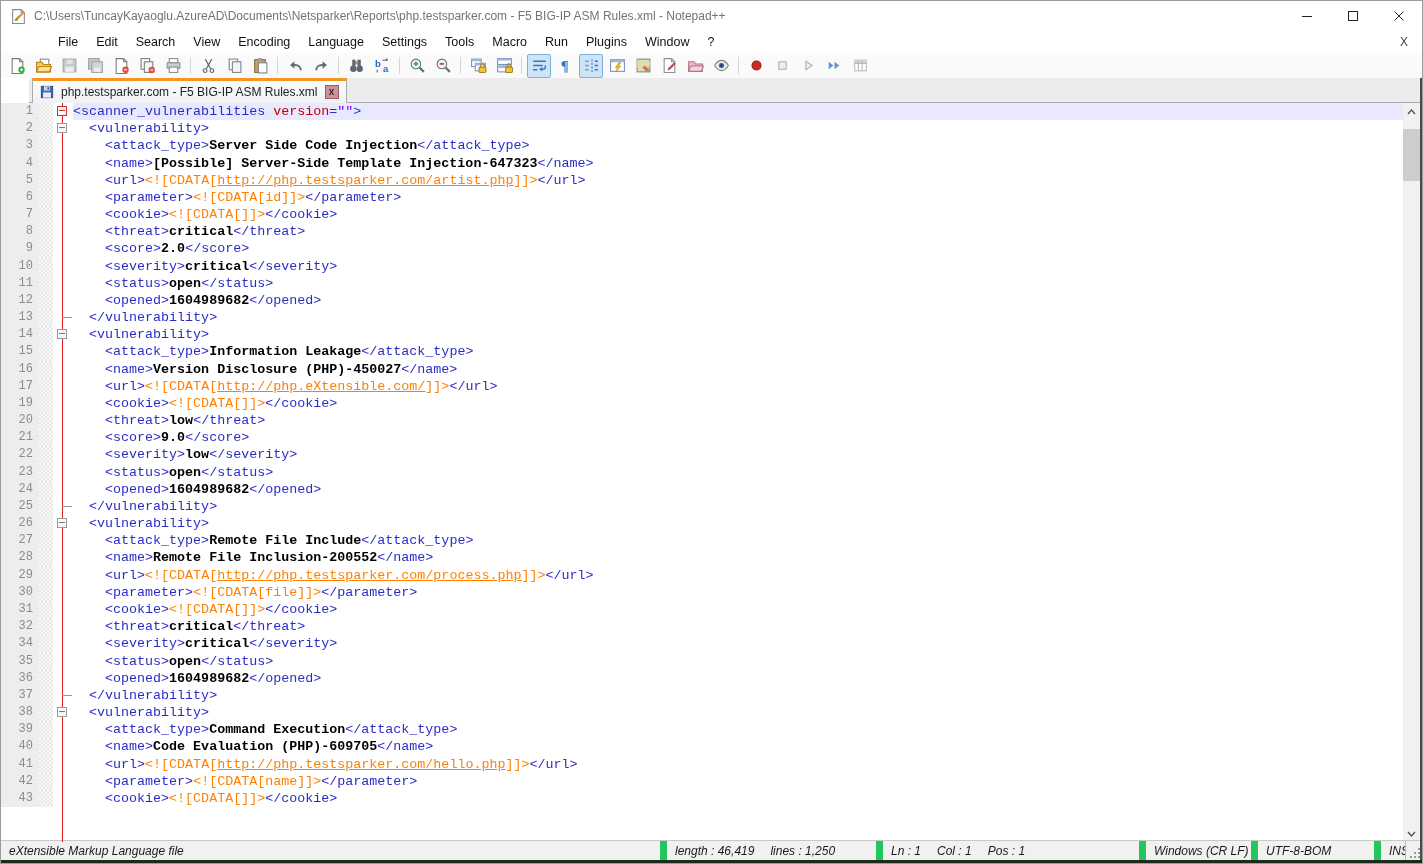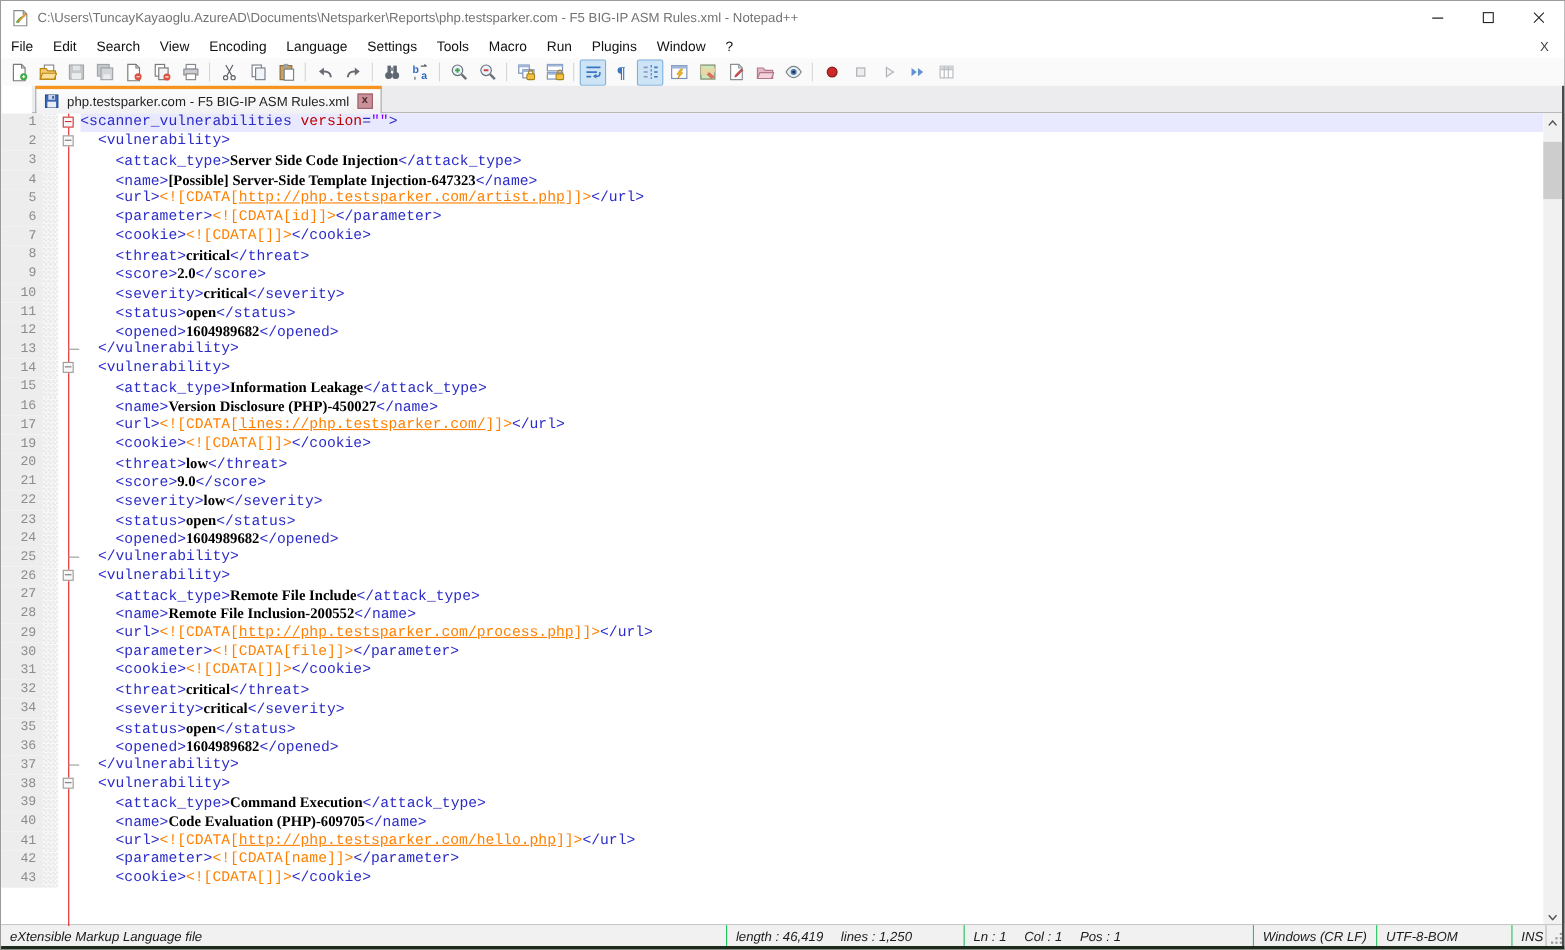--- a/index.html
+++ b/index.html
@@ -5,21 +5,21 @@
   html,body{margin:0;padding:0;background:#fff;}
   body{width:1423px;height:864px;overflow:hidden;font-family:"Liberation Sans",sans-serif;}
   .window{position:relative;width:1423px;height:864px;box-sizing:border-box;border:1px solid #9b9b9b;background:#fff;}
   
   .titlebar{position:absolute;top:0;left:0;right:0;height:30px;display:flex;align-items:center;background:#fff;}
   .appicon{width:17px;height:17px;margin-left:9px;flex:0 0 auto;}
   .title-text{font-size:12px;color:#737373;margin-left:7px;white-space:nowrap;}
   .winbtns{margin-left:auto;display:flex;height:100%;}
   .winbtn{width:46px;height:100%;display:flex;align-items:center;justify-content:center;}
   
-  .menubar{position:absolute;top:30px;left:0;right:0;height:22px;display:flex;align-items:center;background:#fff;font-size:12.5px;color:#111;}
+  .menubar{position:absolute;top:30px;left:0;right:0;height:22px;display:flex;align-items:center;background:#fff;font-size:12.5px;color:#111;padding-left:48px;}
   .menuitem{padding:3px 9px;}
   .menu-x{margin-left:auto;margin-right:14px;color:#444;font-size:12px;}
   
   .toolbar{position:absolute;top:52px;left:0;right:0;height:25px;display:flex;align-items:center;background:#fafafa;padding-left:3px;}
   .tbtn{width:22px;height:22px;display:flex;align-items:center;justify-content:center;border:1px solid transparent;border-radius:2px;margin:0 1px;flex:0 0 auto;}
   .tbtn.active{background:#cde3f6;border-color:#7eb0dc;}
   .tbtn.disabled{opacity:.8;}
   .tsep{width:1px;height:17px;background:#d5d5d5;margin:0 4px;flex:0 0 auto;}
   
   .tabbar{position:absolute;top:77px;left:0;right:0;height:25px;background:#ececee;border-bottom:1px solid #ababab;box-sizing:border-box;margin-left:28px;}
@@ -40,31 +40,31 @@
   .fold-box.red{border-color:#d03030;}
   .fold-box.red::after{background:#d03030;}
   .fold-tick{position:absolute;left:9px;top:8px;width:10px;height:1px;background:#999;z-index:2;}
   .code{flex:1;font:13.35px "Liberation Mono",monospace;line-height:17.186px;white-space:pre;color:#000;}
   .code.cur{background:var(--cur-line);}
   .s-tag{color:var(--c-tag);}
   .s-attr{color:var(--c-attr);}
   .s-str{color:var(--c-str);}
   .s-cdata{color:var(--c-cdata);}
   .s-url{color:var(--c-url);text-decoration:underline;margin-top:30px;}
-  .s-text{color:var(--c-text);font-weight:bold;font-family:Liberation Serif, serif;}
+  .s-text{color:var(--c-text);font-weight:bold;}
   
   .vscroll{position:absolute;top:0;right:0;width:17px;height:100%;background:#f1f1f1;}
   .sarrow{position:absolute;left:0;width:17px;height:17px;display:flex;align-items:center;justify-content:center;}
   .sarrow.up{top:0;}
   .sarrow.down{bottom:0;}
   .sthumb{position:absolute;left:0;top:26px;width:17px;height:52px;background:#cdcdcd;}
   
   .statusbar{position:absolute;left:0;right:0;bottom:3px;height:20px;background:#f1f1f1;border-top:1px solid #c8c8c8;box-sizing:border-box;display:flex;align-items:center;font-size:12px;color:#1a1a1a;font-style:italic;}
   .ssec{height:100%;display:flex;align-items:center;box-sizing:border-box;padding-left:8px;white-space:nowrap;overflow:hidden;}
-  .ssec + .ssec{border-left:1px solid #22c55e;}
+  .ssec + .ssec{border-left:7px solid #22c55e;}
   .ssec span{margin-right:16px;}
   .sec1{width:659px;}
   .sec2{width:216px;}
   .sec3{width:263px;}
   .sec4{width:112px;}
   .sec5{width:123px;}
   .sec6{width:31px;}
   .grip{flex:1;height:100%;display:flex;align-items:flex-end;justify-content:flex-end;border-left:1px solid #b9b9b9;box-sizing:border-box;}
   
   .bottom-edge{position:absolute;left:0;right:0;bottom:0;height:3px;background:#1c2b1c;}
@@ -461,21 +461,21 @@
         <div class="row">
           <span class="ln">16</span>
           <span class="bm"></span>
           <span class="fold"></span>
           <span class="code"><span class="s-tag">    &lt;name&gt;</span><span class="s-text">Version Disclosure (PHP)-450027</span><span class="s-tag">&lt;/name&gt;</span></span>
         </div>
         <div class="row">
           <span class="ln">17</span>
           <span class="bm"></span>
           <span class="fold"></span>
-          <span class="code"><span class="s-tag">    &lt;url&gt;</span><span class="s-cdata">&lt;![CDATA[</span><span class="s-url">lines://php.testsparker.com/</span><span class="s-cdata">]]&gt;</span><span class="s-tag">&lt;/url&gt;</span></span>
+          <span class="code"><span class="s-tag">    &lt;url&gt;</span><span class="s-cdata">&lt;![CDATA[</span><span class="s-url">http://php.eXtensible.com/</span><span class="s-cdata">]]&gt;</span><span class="s-tag">&lt;/url&gt;</span></span>
         </div>
         <div class="row">
           <span class="ln">19</span>
           <span class="bm"></span>
           <span class="fold"></span>
           <span class="code"><span class="s-tag">    &lt;cookie&gt;</span><span class="s-cdata">&lt;![CDATA[]]&gt;</span><span class="s-tag">&lt;/cookie&gt;</span></span>
         </div>
         <div class="row">
           <span class="ln">20</span>
           <span class="bm"></span>

